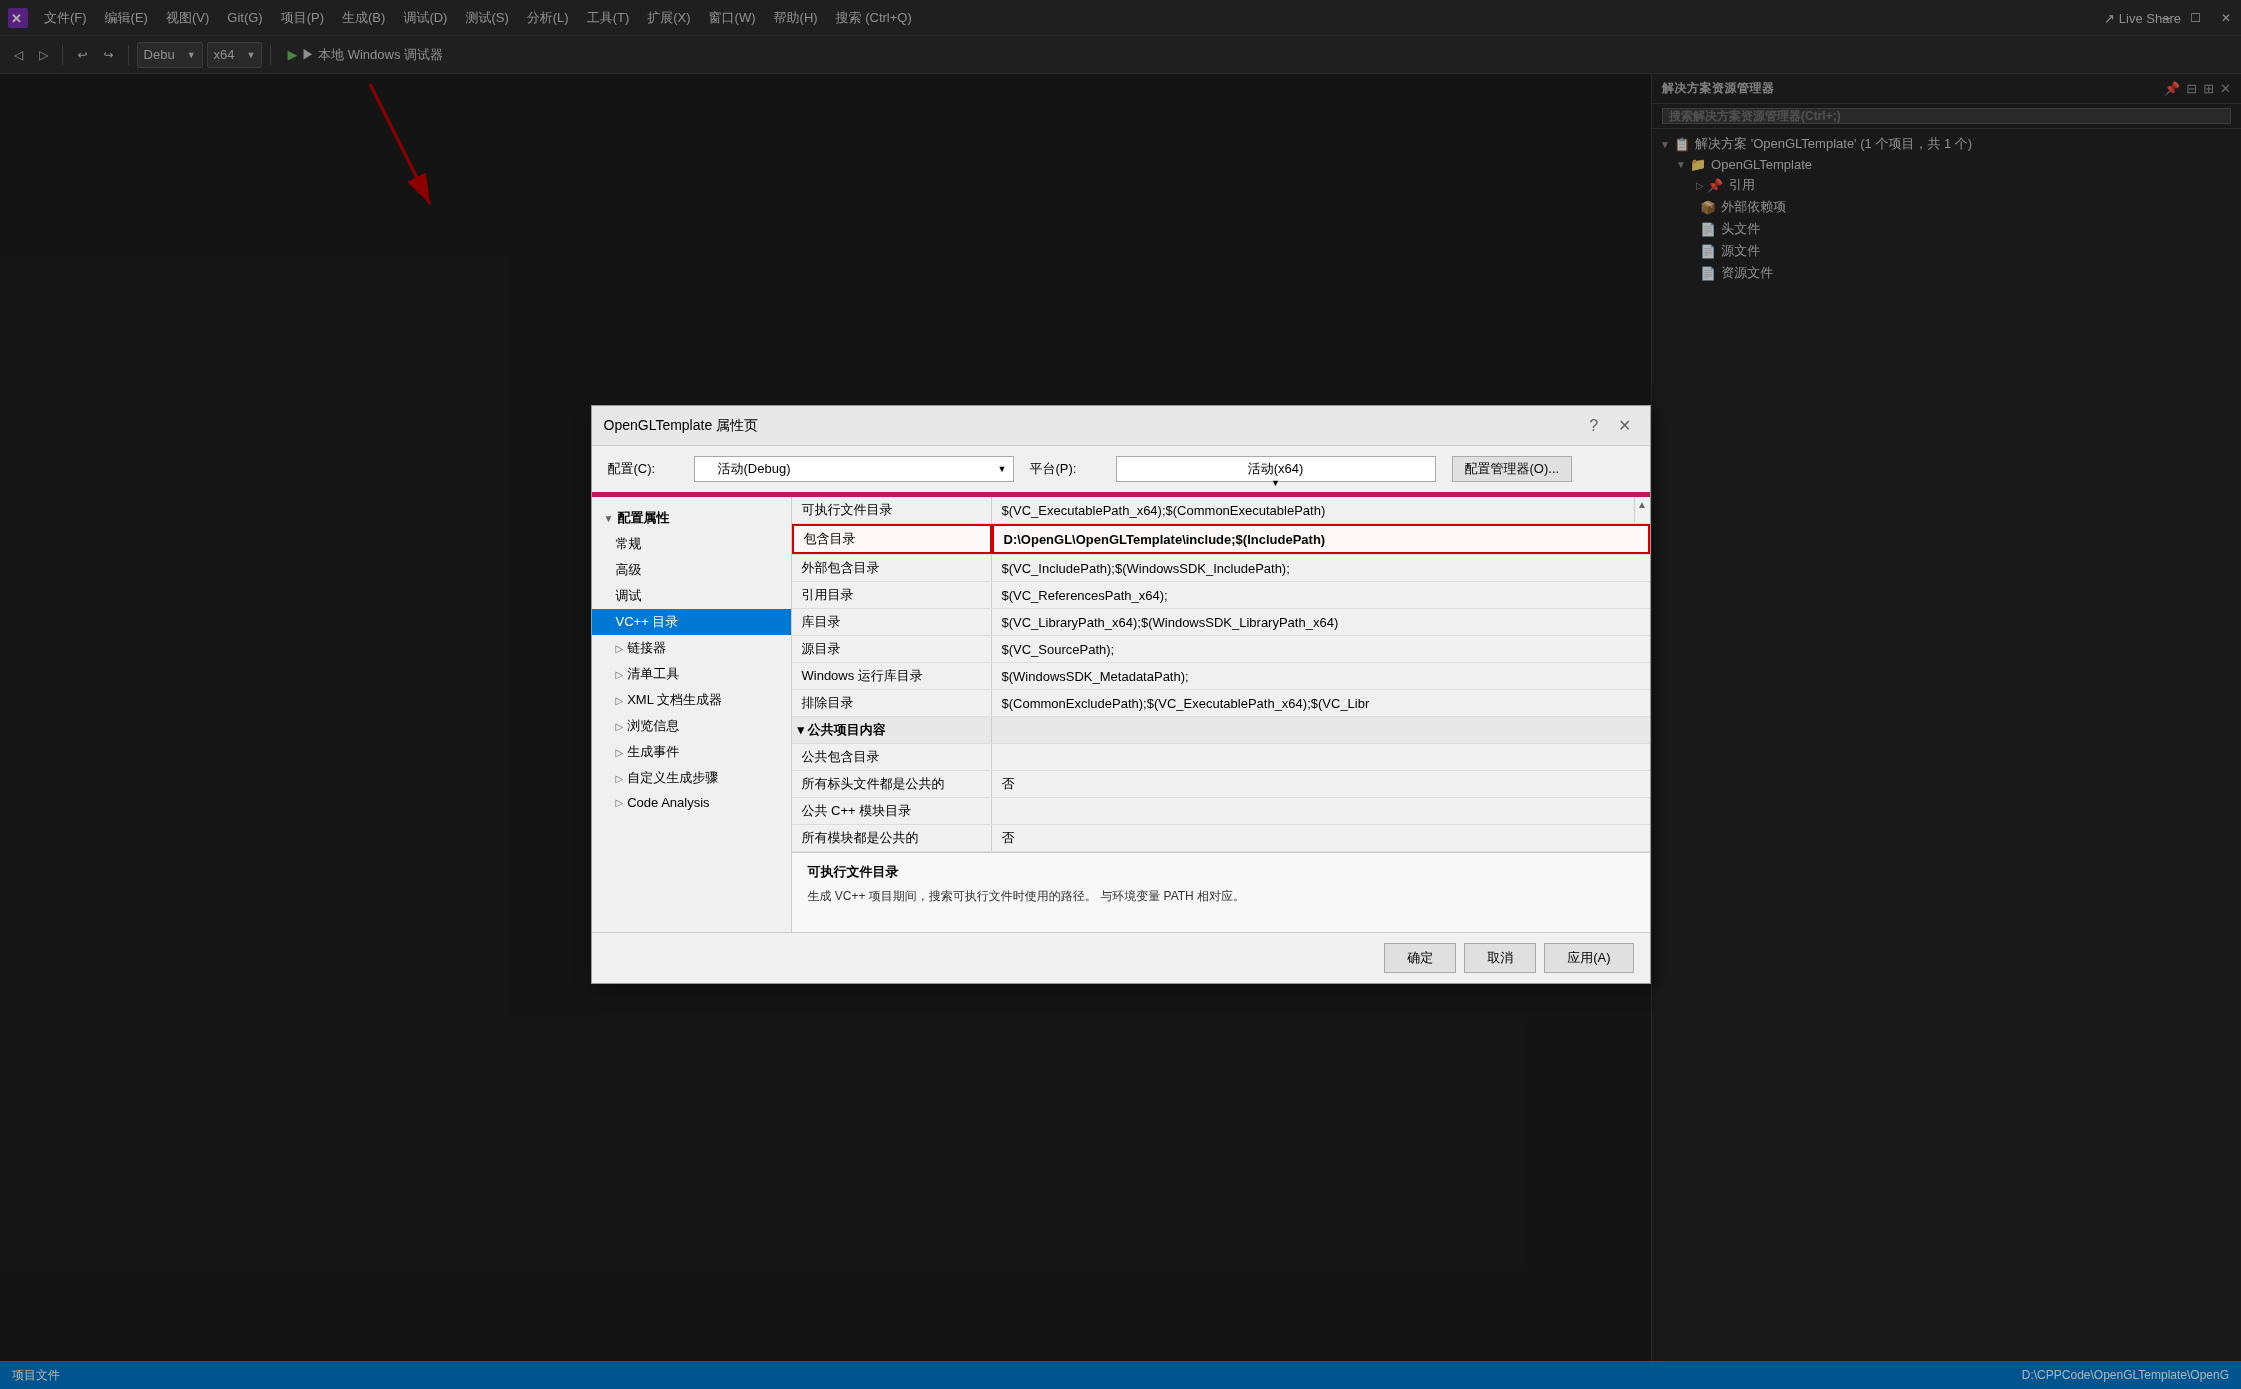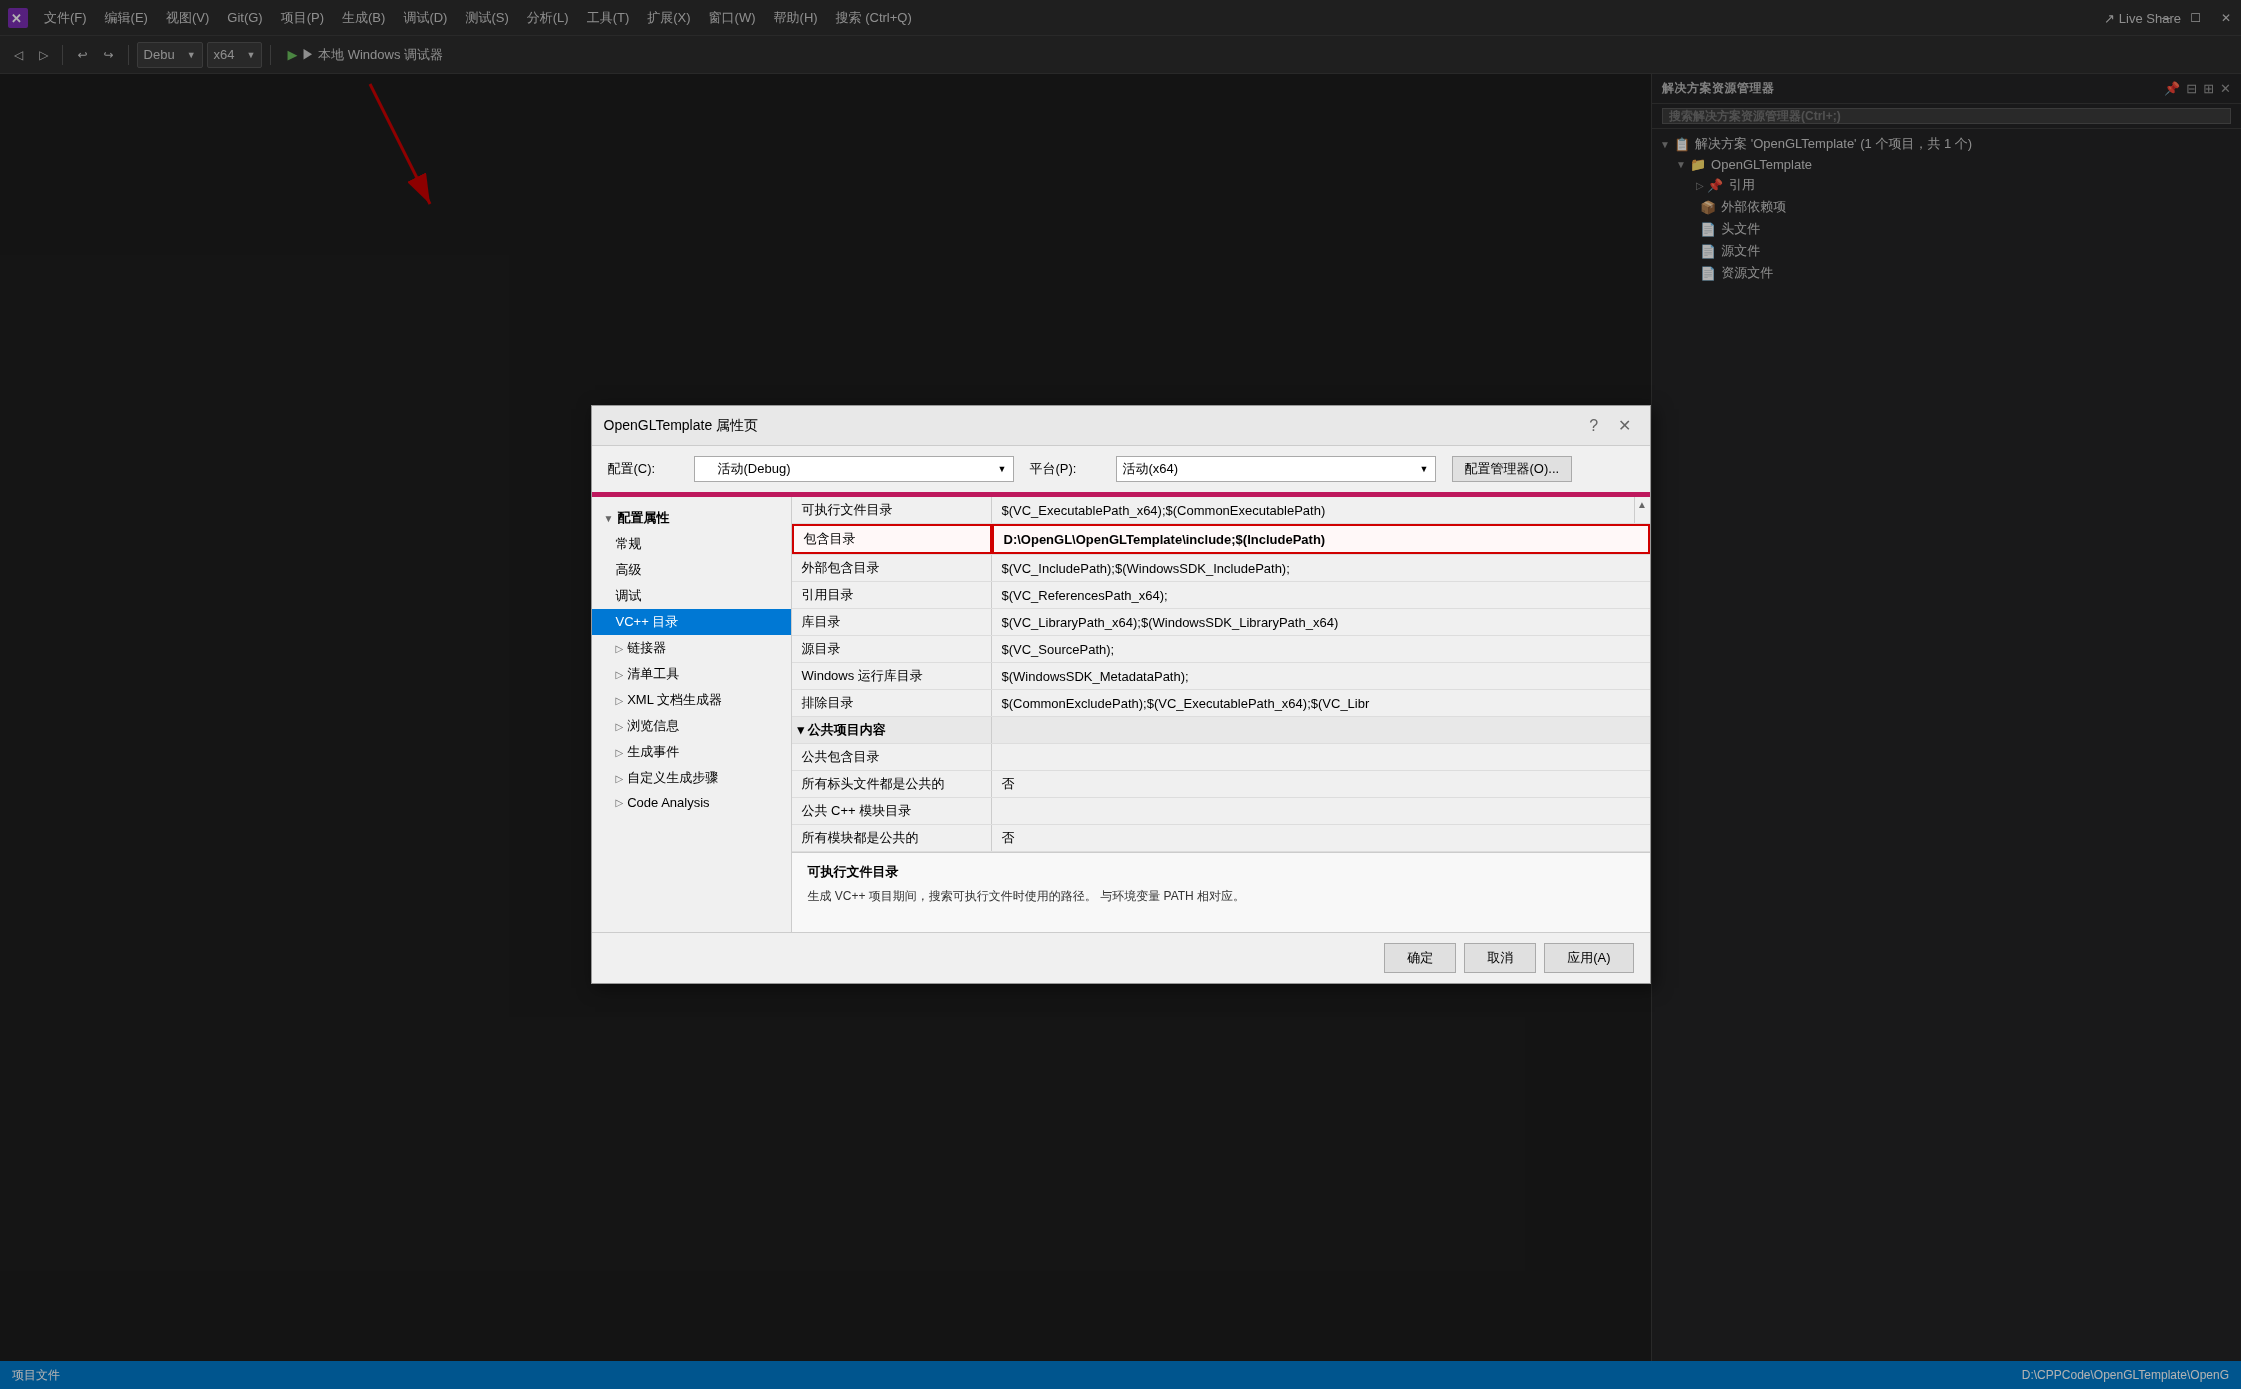--- a/index.html
+++ b/index.html
@@ -545,21 +545,21 @@
       </div>
     </div>
 
     <div class="dialog-config-row">
       <span class="config-label">配置(C):</span>
       <div class="config-dropdown" style="min-width:320px;padding-left:23px;">
         <span>活动(Debug)</span>
         <span style="font-size:9px;">▼</span>
       </div>
       <span class="config-label">平台(P):</span>
-      <div class="config-dropdown" style="min-width:320px;">
+      <div class="config-dropdown" style="min-width:320px;flex-direction:column;">
         <span>活动(x64)</span>
         <span style="font-size:9px;">▼</span>
       </div>
       <button class="config-btn">配置管理器(O)...</button>
     </div>
 
     <div class="dialog-body">
 
       <div class="dialog-left-panel">
         <div class="left-tree-item" style="font-weight:bold;">

